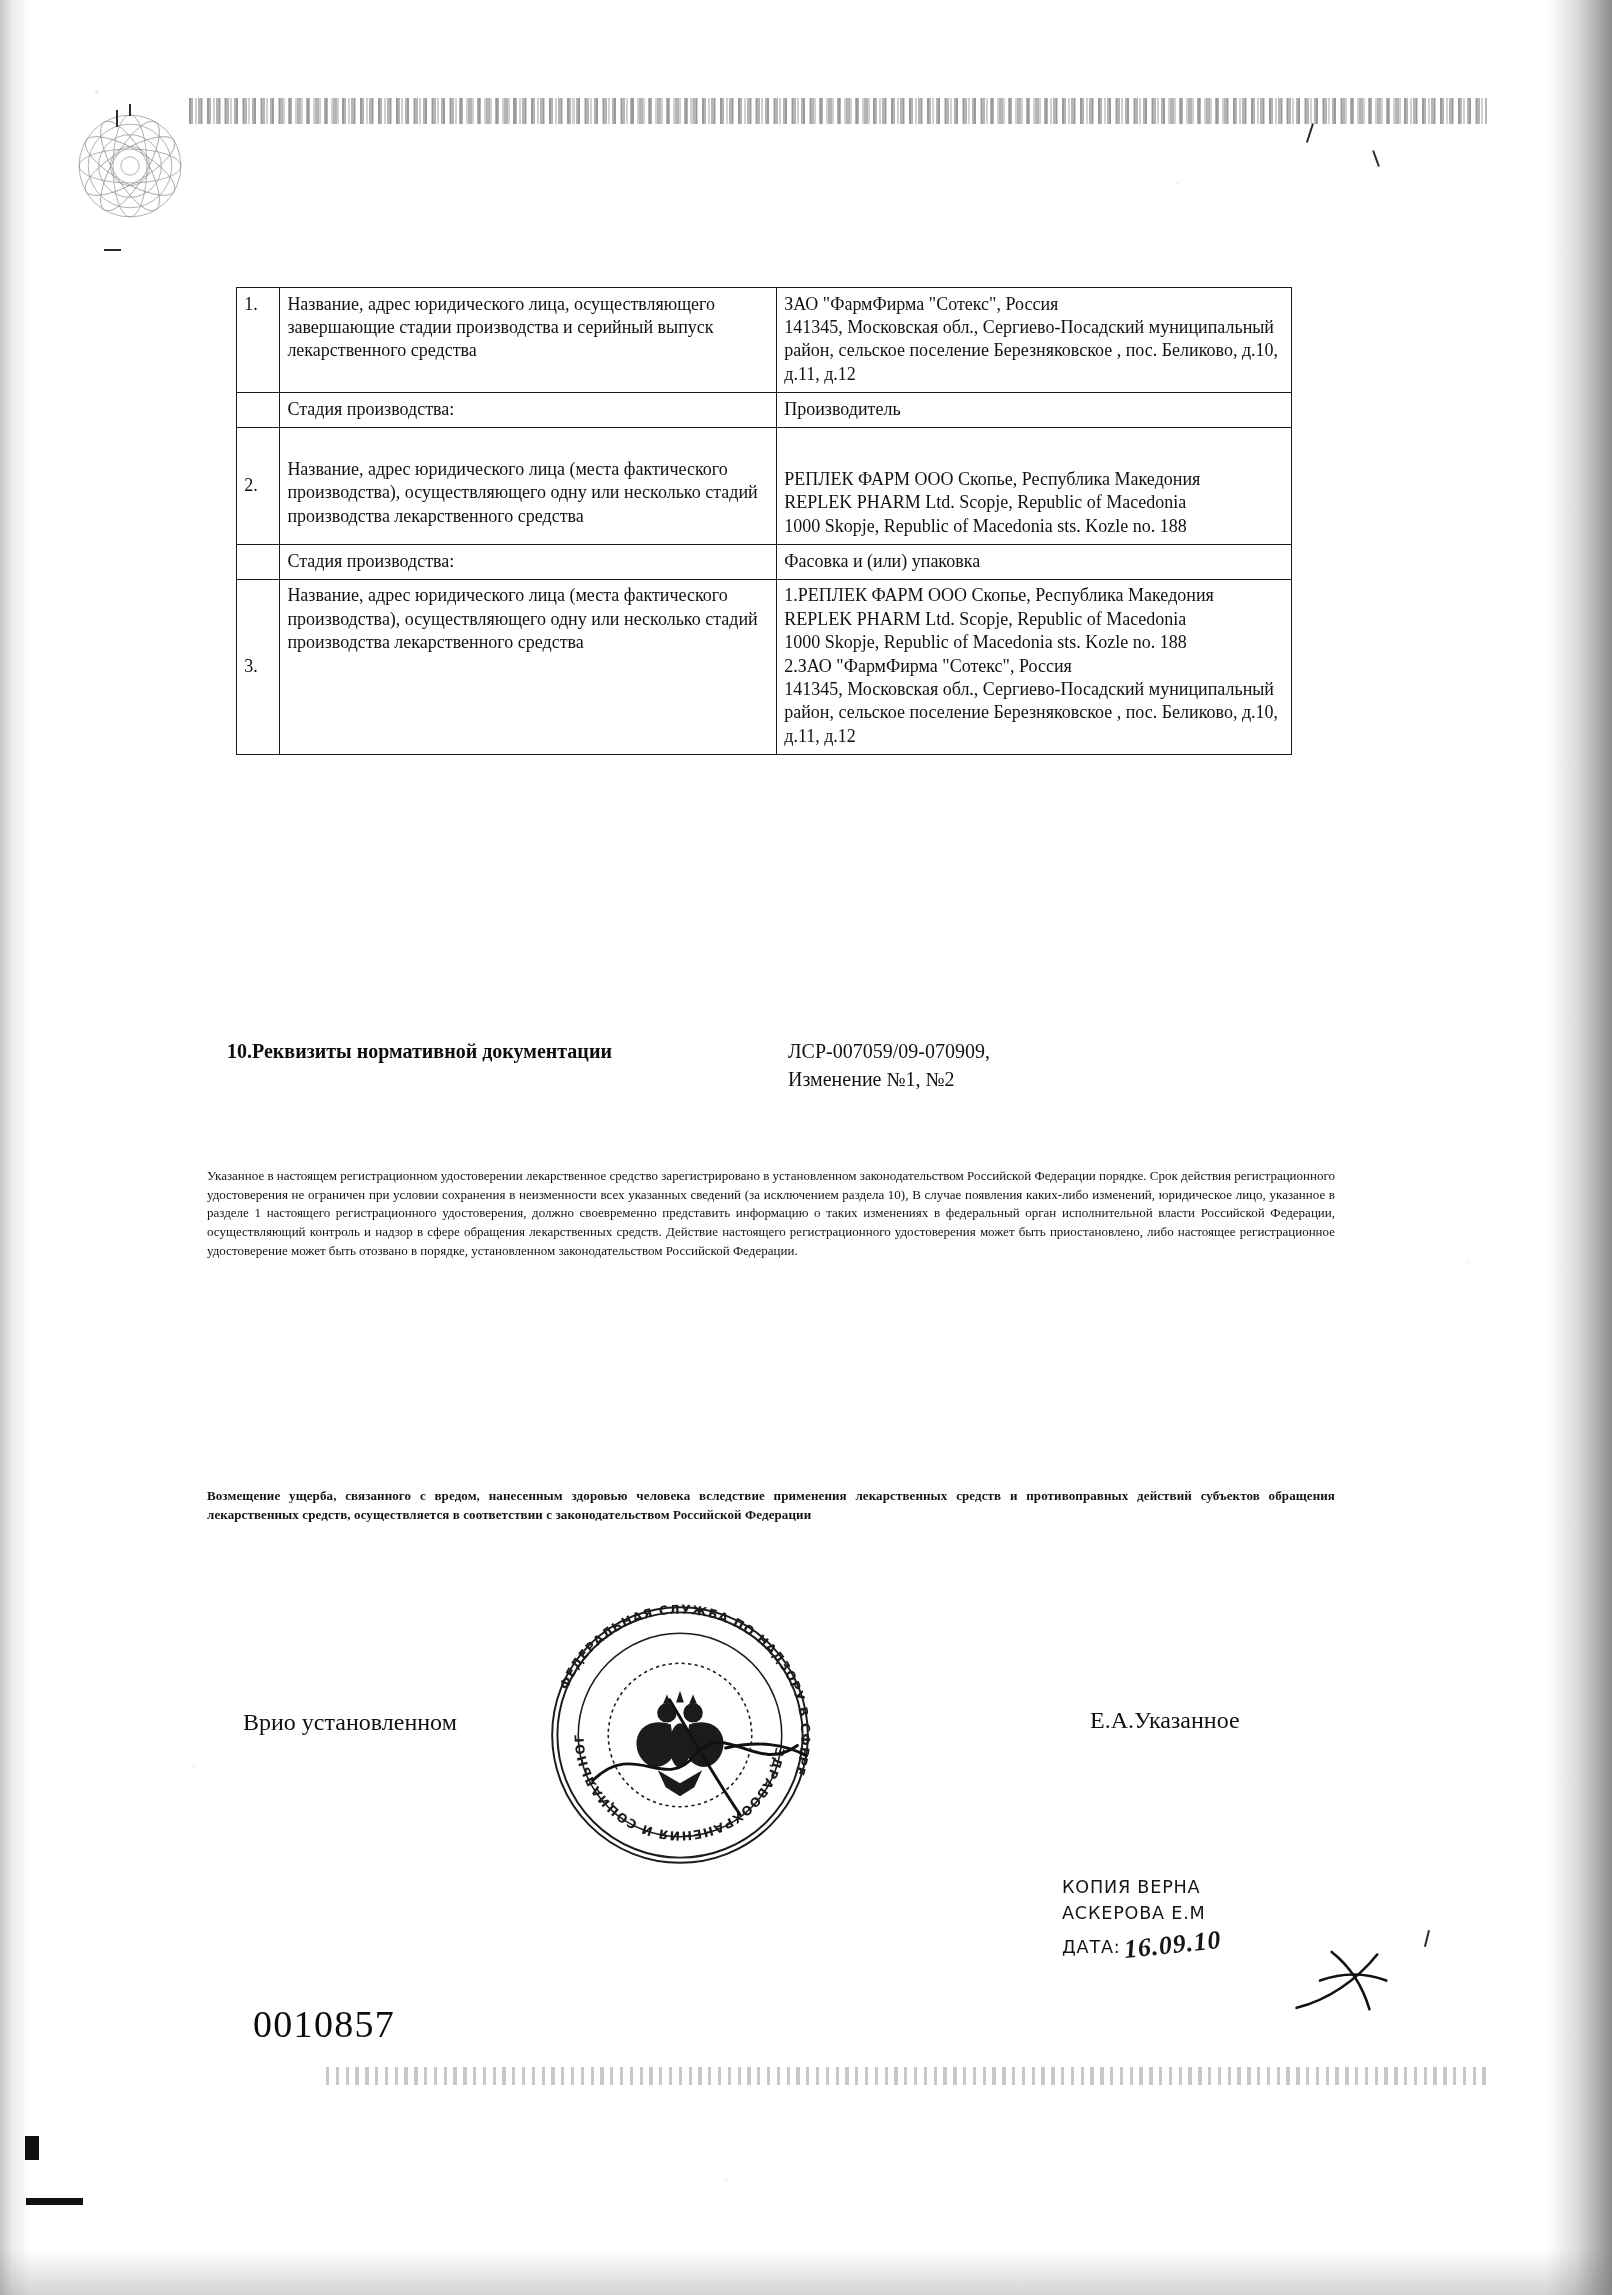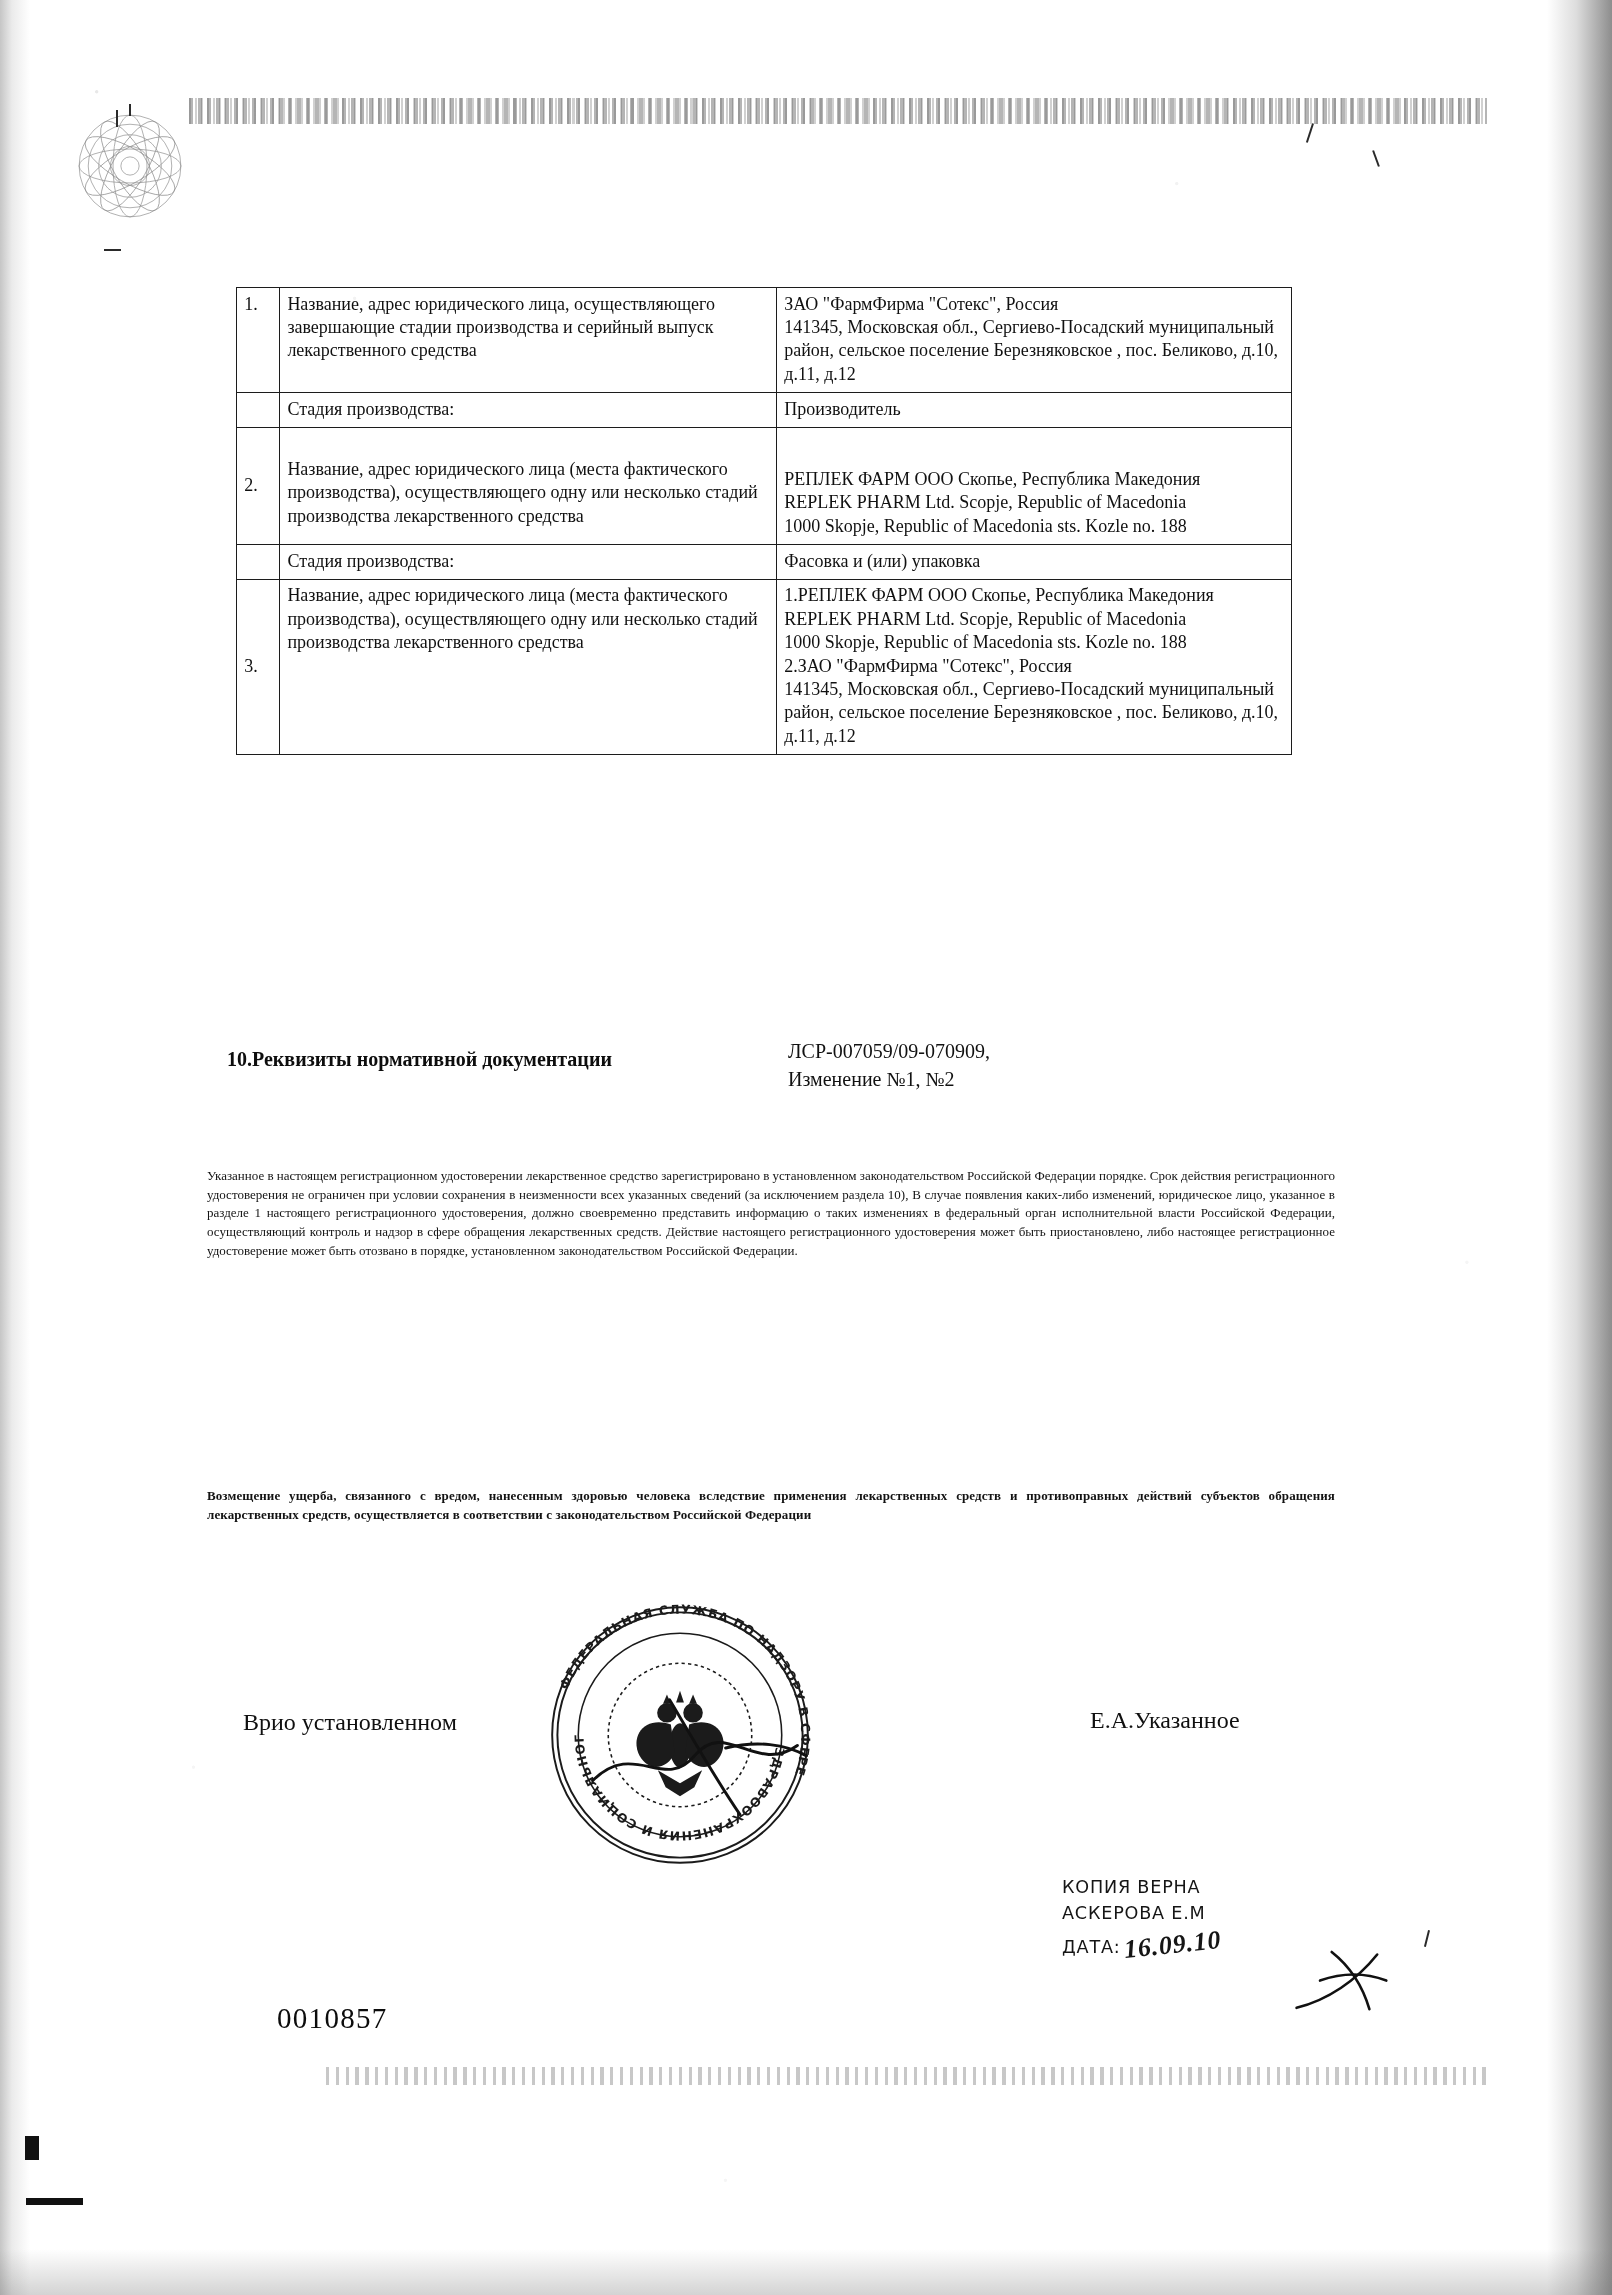--- a/index.html
+++ b/index.html
@@ -116,21 +116,20 @@
   
   .sec10 {
     position: absolute;
     left: 227px;
     top: 1038px;
     width: 456px;
     font-weight: bold;
     font-size: 20px;
     line-height: 1.35;
     color: #0d0d0d;
-    margin-top: 8px;
   }
   .sec10-val {
     position: absolute;
     left: 788px;
     top: 1038px;
     width: 496px;
     font-size: 20px;
     line-height: 1.38;
     color: #111;
   }
@@ -207,25 +206,24 @@
     width: 117px;
     height: 85px;
     pointer-events: none;
   }
 
   
   .docnum {
     position: absolute;
     left: 253px;
     top: 2002px;
-    font-size: 29px;
+    font-size: 38px;
     letter-spacing: 1.3px;
     color: #0c0c0c;
     font-family: "Liberation Serif", serif;
-    margin-left: 24px;
   }
   .barcode-mark {
     position: absolute;
     left: 26px;
     top: 2198px;
     width: 57px;
     height: 6.5px;
     background: #111;
   }
   .barcode-mark2 {

